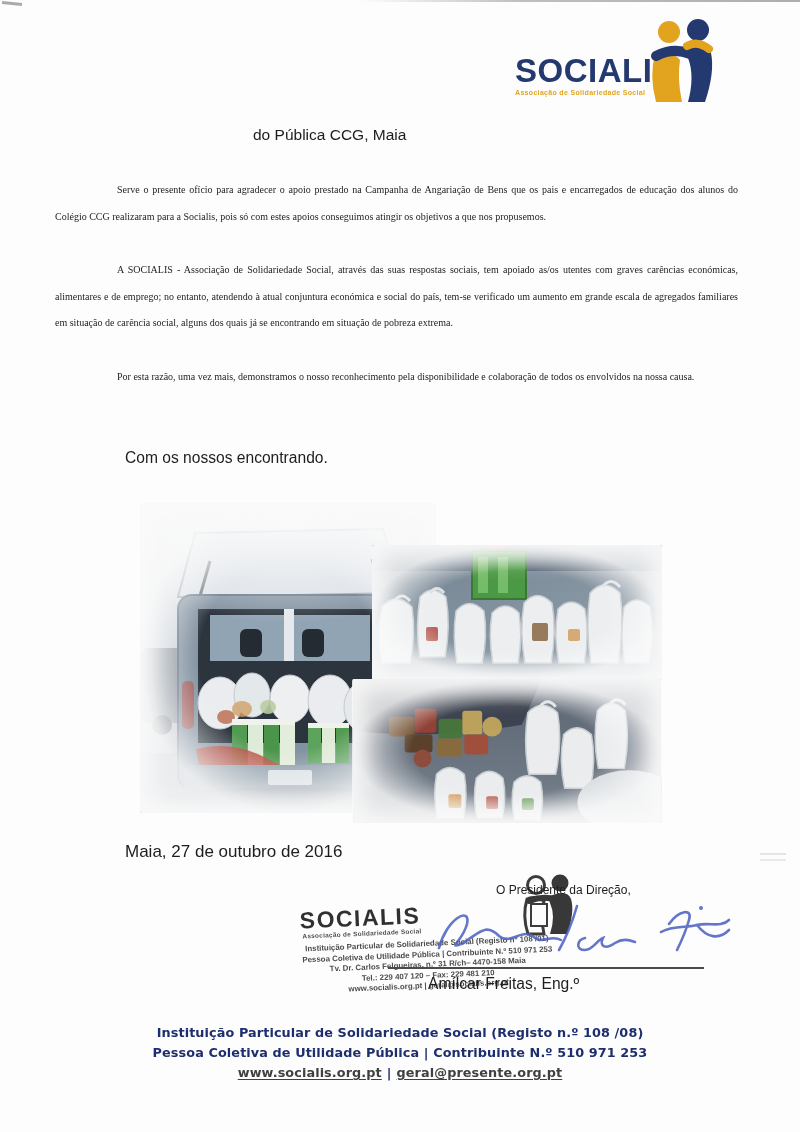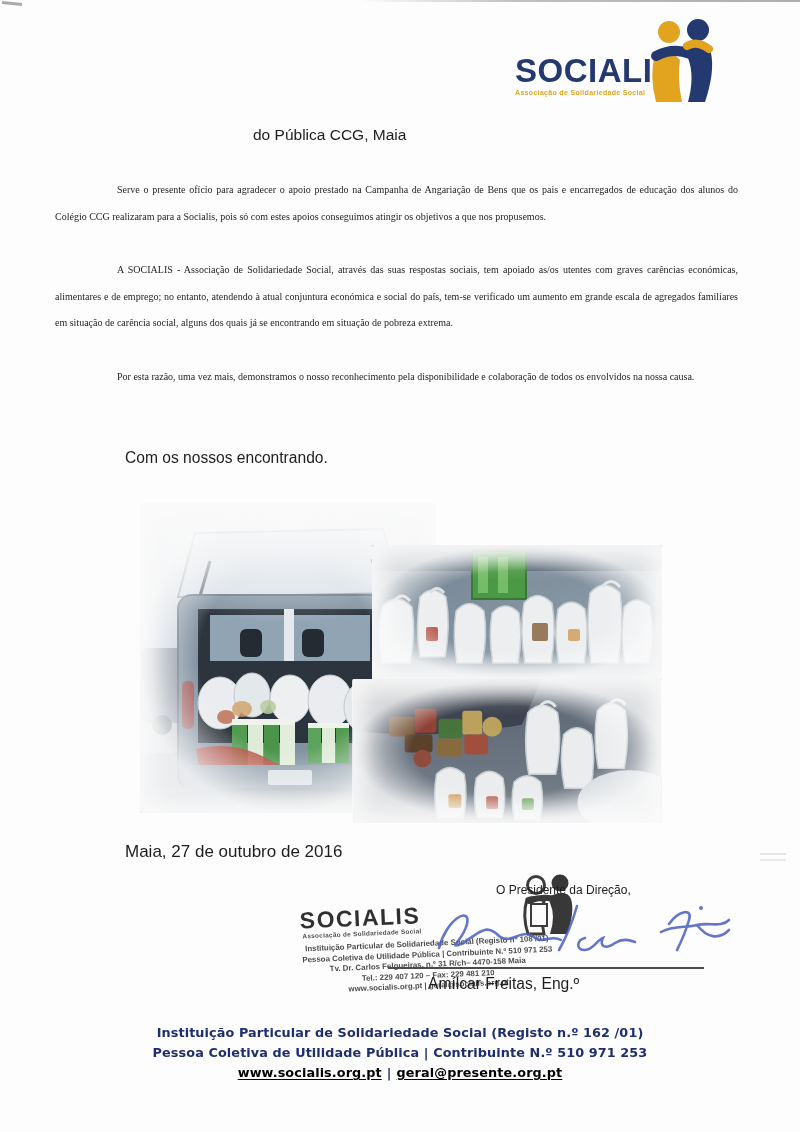--- a/index.html
+++ b/index.html
@@ -49,21 +49,21 @@
   
   .sig-role{position:absolute;left:455px;top:883px;font-size:12px;z-index:4;margin-left:41px;}
   .sig-ink{position:absolute;left:425px;top:892px;width:322px;height:80px;z-index:5;}
   .sig-line{position:absolute;left:388px;top:967px;width:316px;border-top:2px solid #4a4a4a;z-index:4;}
   .sig-name{position:absolute;left:428px;top:975px;width:244px;text-align:left;
     font-size:15.6px;z-index:4;}
   
   .footer{position:absolute;left:0;top:1023px;width:800px;text-align:center;
     font-family:"DejaVu Sans",sans-serif;font-weight:bold;font-size:12.8px;
     line-height:20px;color:#1d2e6e;letter-spacing:.1px;}
-  .footer-links a{color:#000000;text-decoration:underline;text-underline-offset:2px;cursor:pointer;}
+  .footer-links a{color:#404040;text-decoration:underline;text-underline-offset:2px;cursor:pointer;}
   .footer-links .sep{padding:0 5px;text-decoration:none;}
 </style>
 </head>
 <body>
 
 <div class="scan-topline"></div>
 <div class="scan-corner"></div>
 <div class="scan-dash"></div>
 
 <div class="logo">
@@ -261,18 +261,18 @@
     <path d="M244,32 C254,18 268,16 264,28 C260,42 256,50 252,58"></path>
     <path d="M236,40 C248,33 262,36 272,33 C284,30 296,36 304,28"></path>
     <path d="M272,33 C282,46 294,48 304,38"></path>
     <circle cx="276" cy="16" r="2" fill="#4a5fc0" stroke="none"></circle>
   </g>
 </svg>
 <div class="sig-line"></div>
 <div class="sig-name">Amílcar Freitas, Eng.º</div>
 
 <div class="footer">
-  <div>Instituição Particular de Solidariedade Social (Registo n.º 162 /01)</div>
+  <div>Instituição Particular de Solidariedade Social (Registo n.º 108 /08)</div>
   <div>Pessoa Coletiva de Utilidade Pública | Contribuinte N.º 510 971 253</div>
   <div class="footer-links">
     <a>www.socialis.org.pt</a><span class="sep">|</span><a>geral@presente.org.pt</a>
   </div>
 </div>
 
 </body></html>

